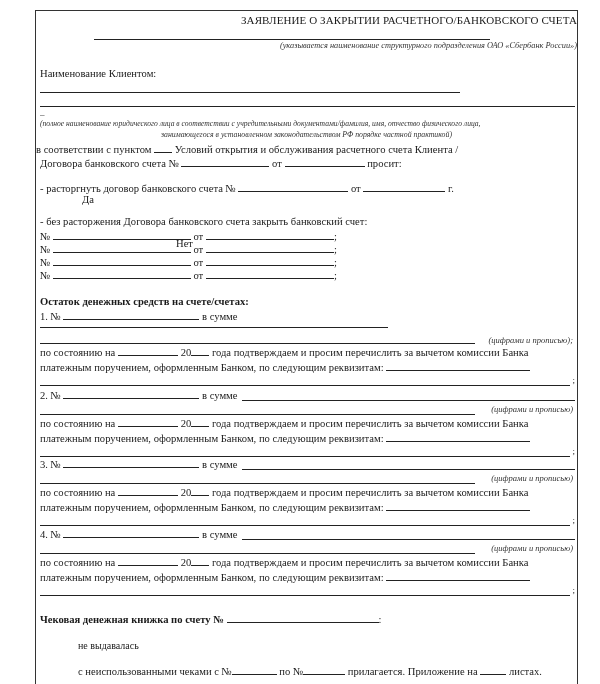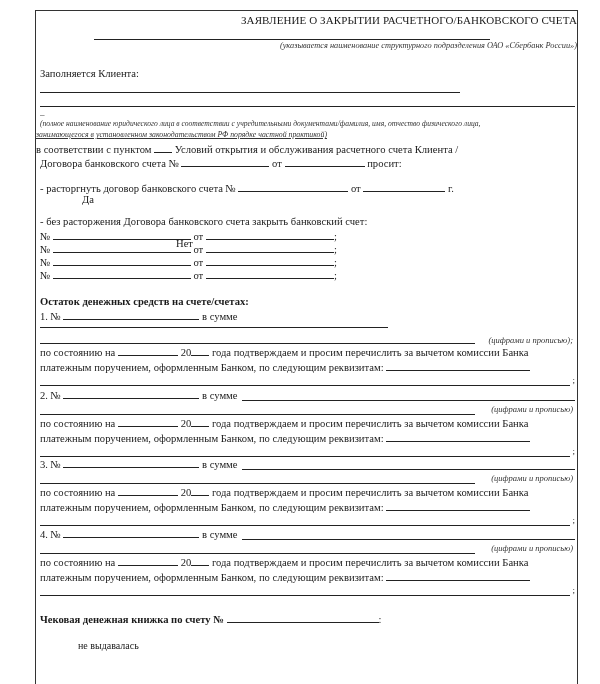--- a/index.html
+++ b/index.html
@@ -20,26 +20,26 @@
 </style>
 </head>
 <body>
 
 <div class="page">
 
   <div class="abs title">ЗАЯВЛЕНИЕ О ЗАКРЫТИИ РАСЧЕТНОГО/БАНКОВСКОГО СЧЕТА</div>
   <div class="hline" style="left:58px; width:396px; top:28px;"></div>
   <div class="abs note" style="left:0; right:0; top:30px; text-align:right;">(указывается наименование  структурного подразделения ОАО «Сбербанк России»)</div>
 
-  <div class="abs t" style="left:4px; top:57px;">Заполняется Клиента:</div>
+  <div class="abs t" style="left:4px; top:57px;">Наименование Клиентом:</div>
   <div class="hline" style="left:4px; width:420px; top:81px;"></div>
   <div class="hline" style="left:4px; width:535px; top:95px;"></div>
   <div class="abs t" style="left:4px; top:98px; font-size:9px;">–</div>
   <div class="abs note" style="left:4px; top:108px; font-size:7.6px;">(полное наименование юридического лица в соответствии с учредительными документами/фамилия, имя, отчество физического лица,</div>
-  <div class="abs note" style="left:0; right:0; top:119px; text-align:left; font-size:7.8px;text-decoration:underline;">занимающегося в установленном законодательством РФ порядке частной практикой)</div>
+  <div class="abs note" style="left:0; right:0; top:119px; text-align:center; font-size:7.8px;">занимающегося в установленном законодательством РФ порядке частной практикой)</div>
 
   <div class="abs t" style="left:0; top:131px;">
     <span>в соответствии  с пунктом</span>
     <span class="blank" style="width:18px;"></span>
     <span>Условий открытия  и обслуживания расчетного счета Клиента  /</span>
   </div>
   <div class="abs t" style="left:4px; top:170px;">
     <span>- расторгнуть договор банковского счета №</span>
     <span class="blank" style="width:110px;"></span>
     <span>от</span>
@@ -107,13 +107,20 @@
         <div class="hline" style="left:4px; width:530px; top:584px;"></div>
         <div class="abs t" style="right:2px; top:574px; font-size:9px;">;</div>
       </div>
     </div>
 
   <div class="abs t b" style="left:4px; top:601px;">
     <span>Чековая  денежная книжка  по  счету  №</span>
     <span class="blank" style="width:152px;"></span><span style="font-weight:normal;">:</span>
   </div>
   <div class="abs t" style="left:42px; top:629px; font-size:10px;">не выдавалась</div>
+  <div class="abs t" style="left:42px; top:653px;">
+    <span>с неиспользованными чеками с №</span><span class="blank" style="width:45px;"></span>
+    <span>по №</span><span class="blank" style="width:42px;"></span>
+    <span>прилагается. Приложение на</span>
+    <span class="blank" style="width:26px;"></span>
+    <span>листах.</span>
+  </div>
 </div>
 
 </body></html>

